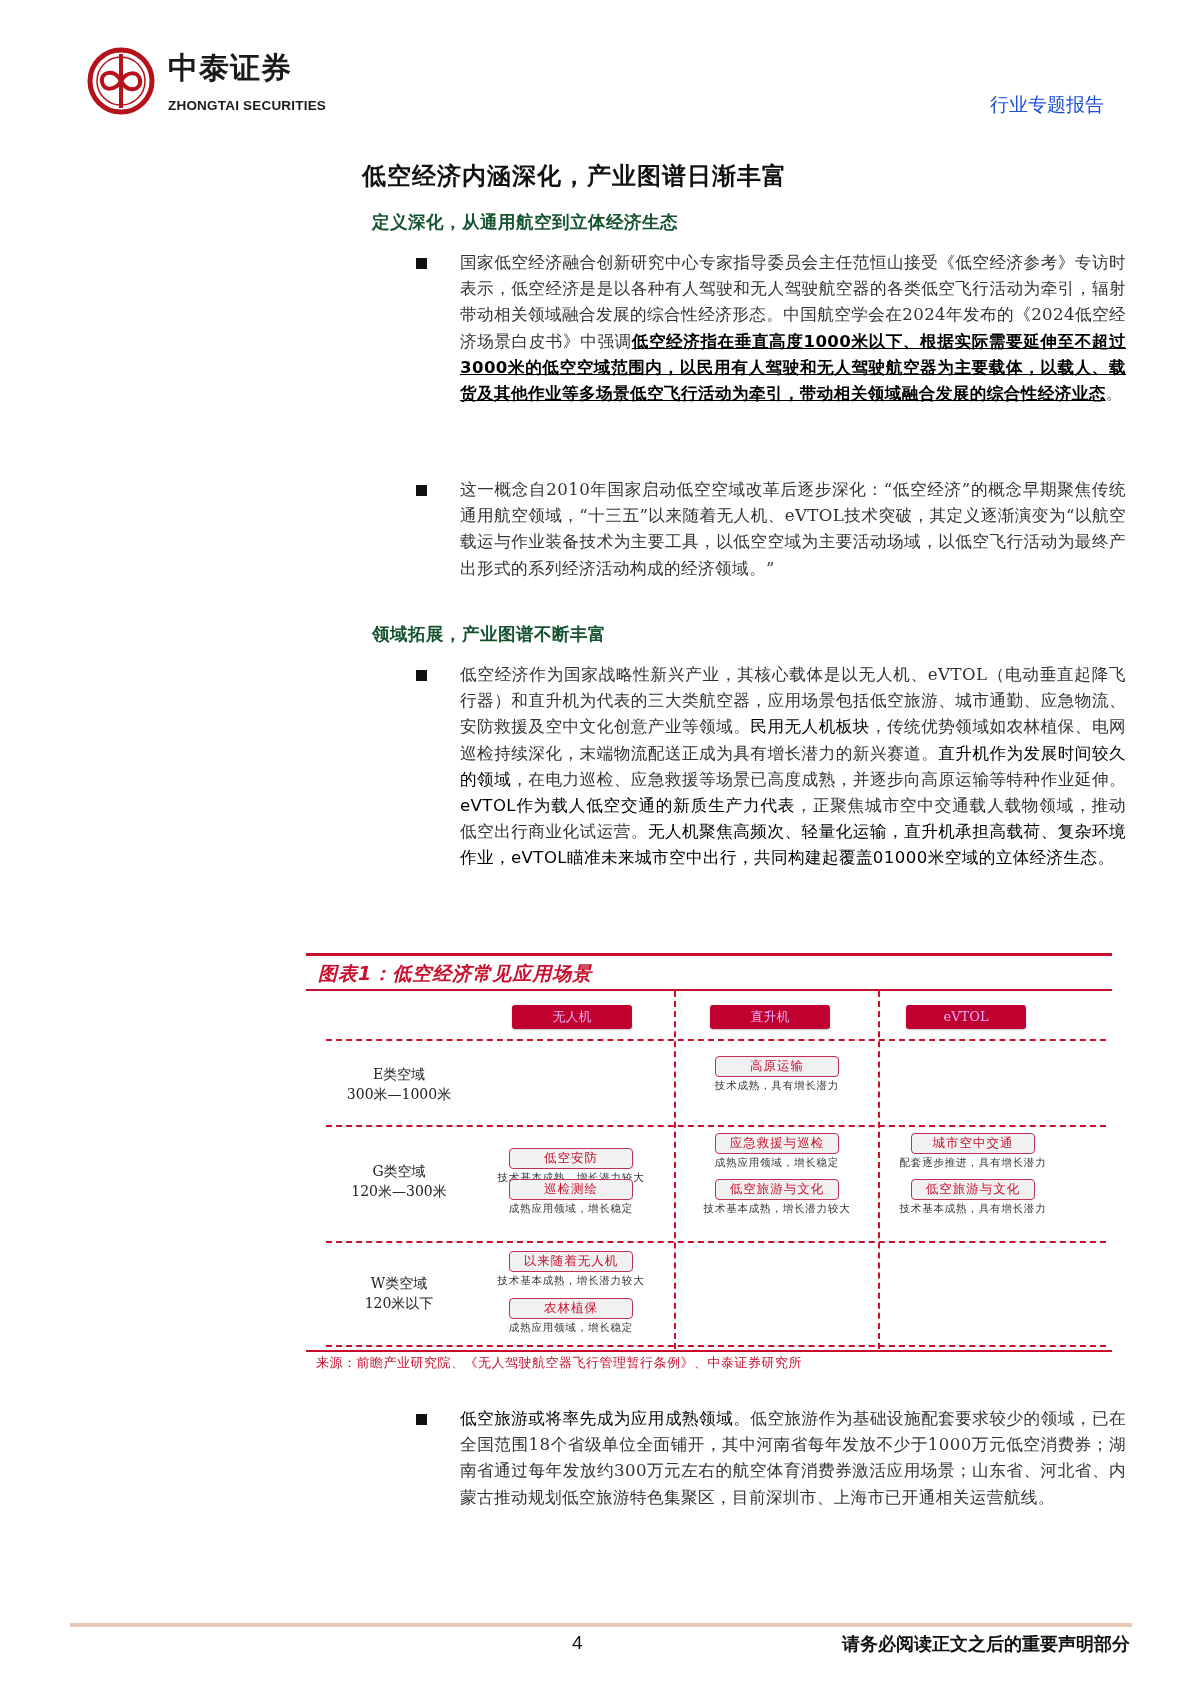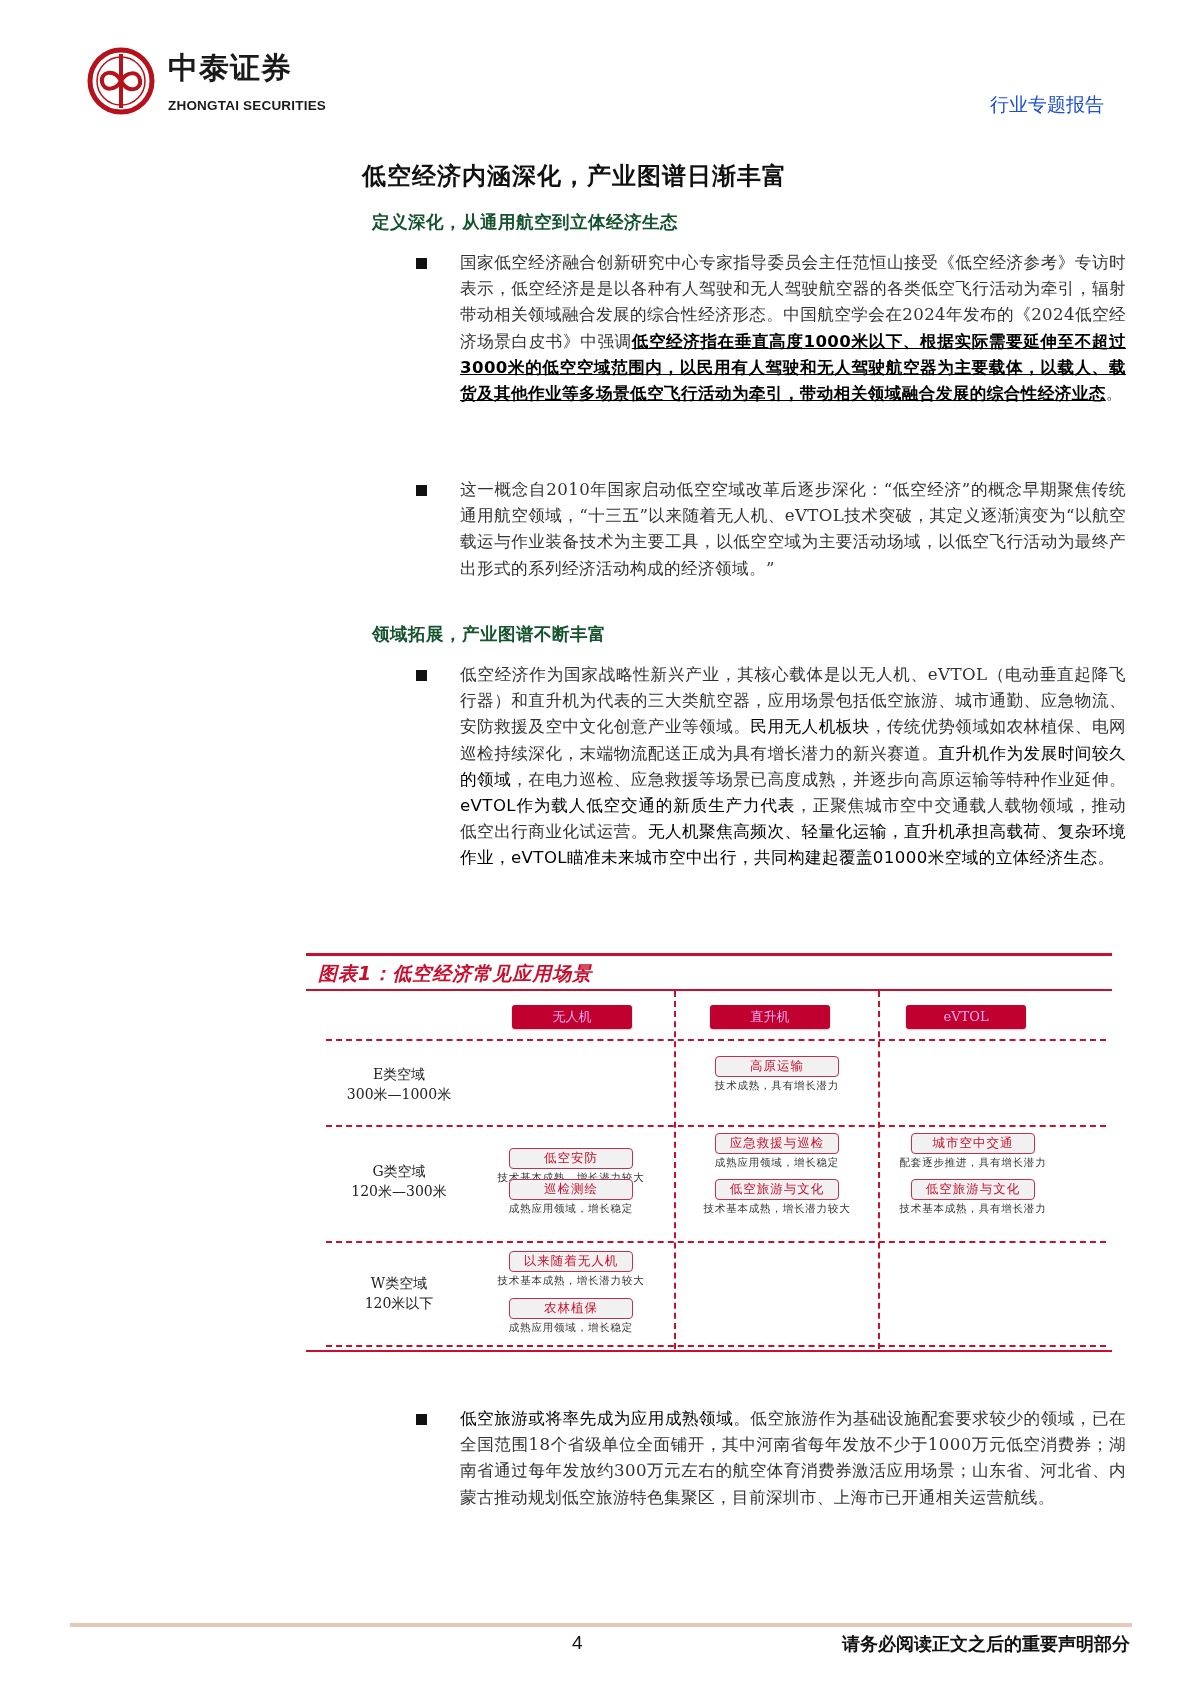--- a/index.html
+++ b/index.html
@@ -142,20 +142,21 @@
   <div class="scene" style="left:180px; top:298px;">
     <div class="box">以来随着无人机</div>
     <div class="desc">技术基本成熟，增长潜力较大</div>
   </div>
   <div class="scene" style="left:180px; top:345px;">
     <div class="box">农林植保</div>
     <div class="desc">成熟应用领域，增长稳定</div>
   </div>
 
   <div class="fig-bottomline"></div>
+  <div class="fig-source">来源：前瞻产业研究院、《无人驾驶航空器飞行管理暂行条例》、中泰证券研究所</div>
 </div>
 
 <div class="bullet" style="top:1406px;">
   <span class="sq"></span>
   <div class="txt">
     <span class="b">低空旅游或将率先成为应用成熟领域。</span><span>低空旅游作为基础设施配套要求较少的领域，已在全国范围18个省级单位全面铺开，其中河南省每年发放不少于1000万元低空消费券；湖南省通过每年发放约300万元左右的航空体育消费券激活应用场景；山东省、河北省、内蒙古推动规划低空旅游特色集聚区，目前深圳市、上海市已开通相关运营航线。</span>
   </div>
 </div>
 
 <div class="footer-line"></div>

